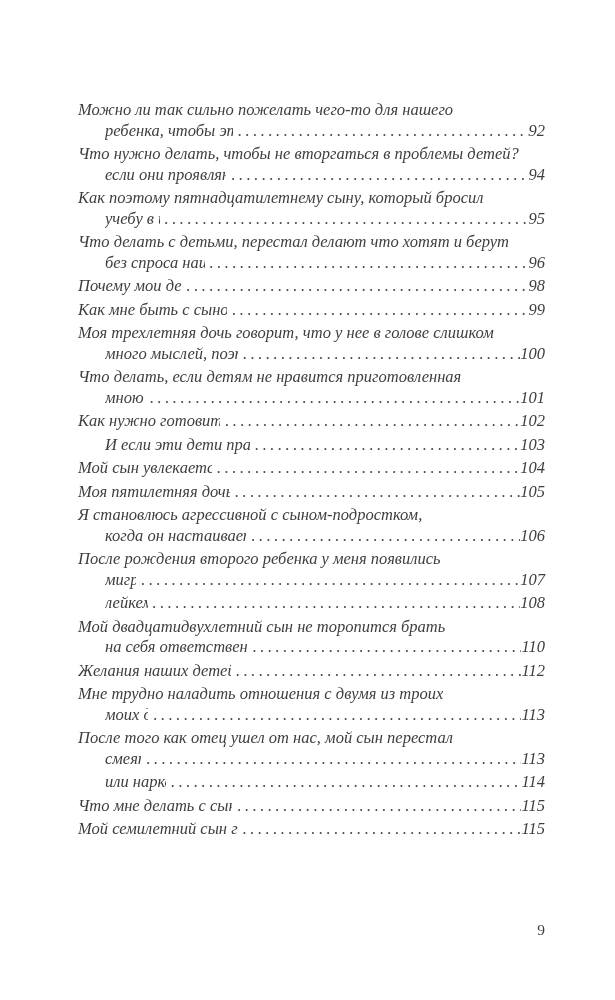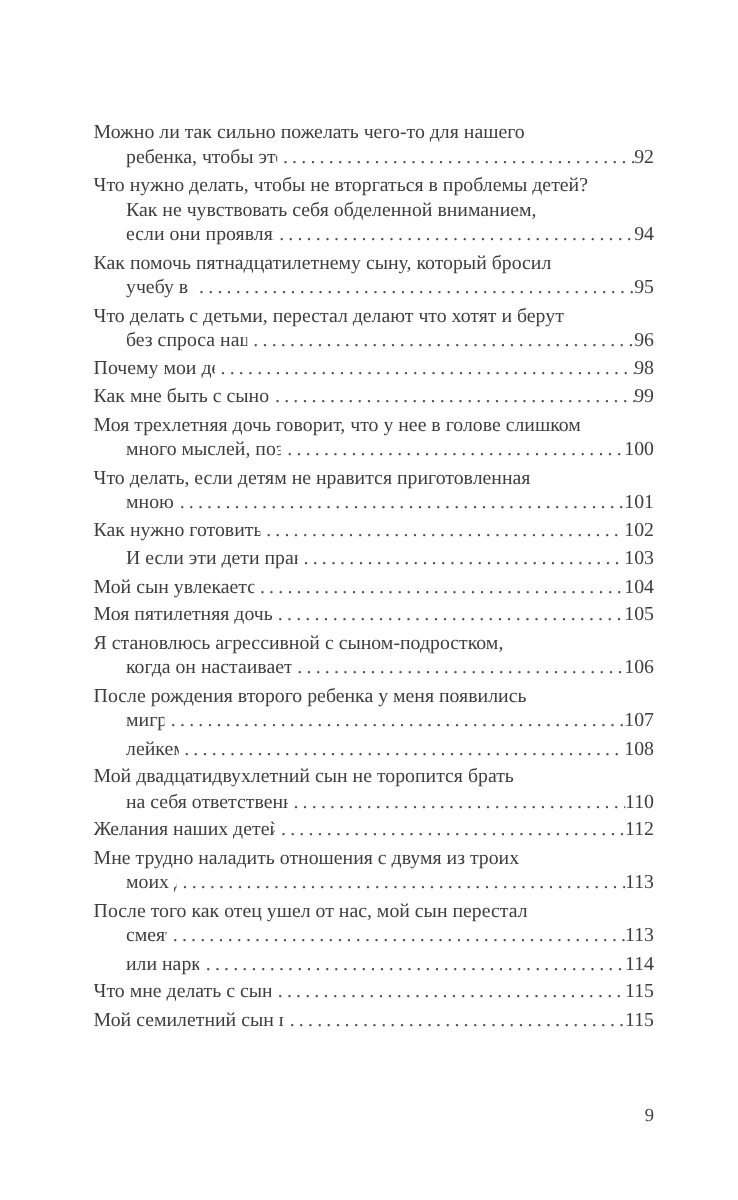--- a/index.html
+++ b/index.html
@@ -16,21 +16,21 @@
     background: var(--bg-color);
     padding: 100px 70px 0 78px;
     font-family: "Liberation Serif", "DejaVu Serif", serif;
     color: var(--text-color);
     font-size: 16.5px;
     line-height: 20.5px;
     overflow: hidden;
   }
   .toc { width: 100%; }
   .entry { margin-bottom: 3px; }
-  .line { white-space: nowrap; }
+  .line { white-space: nowrap; font-style: italic; }
   .line.indent { padding-left: 27px; }
   .line.last { display: flex; align-items: baseline; }
   .line.last .txt { flex: 0 1 auto; overflow: hidden; }
   .dots {
     flex: 1 1 auto;
     overflow: hidden;
     white-space: nowrap;
     padding: 0 3px 0 5px;
     letter-spacing: 3.5px;
     color: var(--dot-color);
@@ -55,29 +55,28 @@
       <div class="entry">
         <div class="line"><span class="txt">Можно ли так сильно пожелать чего-то для нашего</span></div>
         <div class="line indent last">
           <span class="txt">ребенка, чтобы это желание исполнилось?</span>
           <span class="dots"></span>
           <span class="num">92</span>
         </div>
       </div>
       <div class="entry">
         <div class="line"><span class="txt">Что нужно делать, чтобы не вторгаться в проблемы детей?</span></div>
-        <div class="line indent"><span class="txt">Как не чувствовать себя обделенной вниманием,</span></div>
         <div class="line indent last">
           <span class="txt">если они проявляют ко мне мало любви?</span>
           <span class="dots"></span>
           <span class="num">94</span>
         </div>
       </div>
       <div class="entry">
-        <div class="line"><span class="txt">Как помочь пятнадцатилетнему сыну, который бросил</span></div>
+        <div class="line"><span class="txt">Как поэтому пятнадцатилетнему сыну, который бросил</span></div>
         <div class="line indent last">
           <span class="txt">учебу в школе?</span>
           <span class="dots"></span>
           <span class="num">95</span>
         </div>
       </div>
       <div class="entry">
         <div class="line"><span class="txt">Что делать с детьми, перестал делают что хотят и берут</span></div>
         <div class="line indent last">
           <span class="txt">без спроса наши личные вещи?</span>

